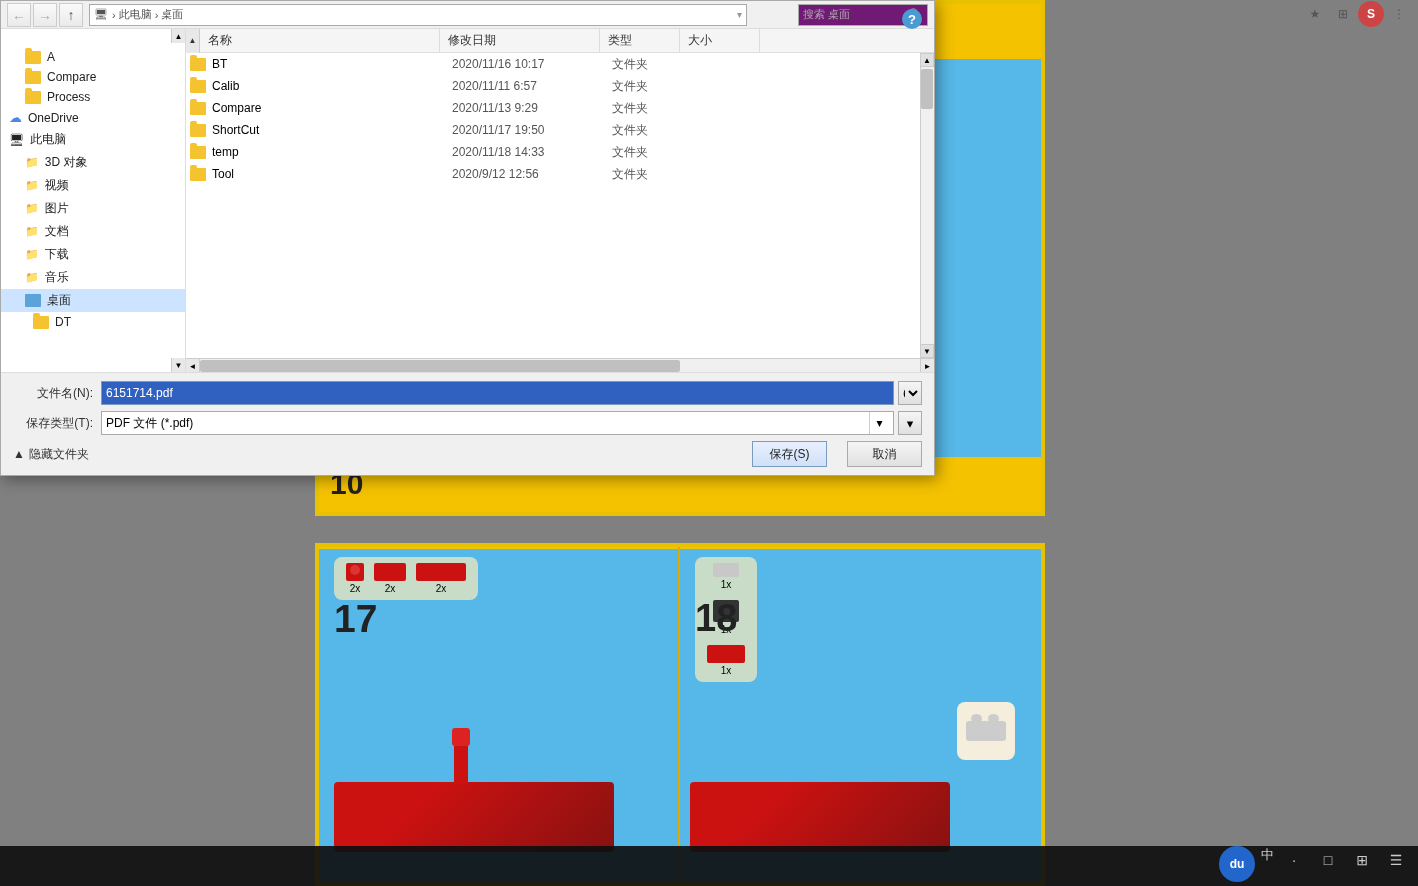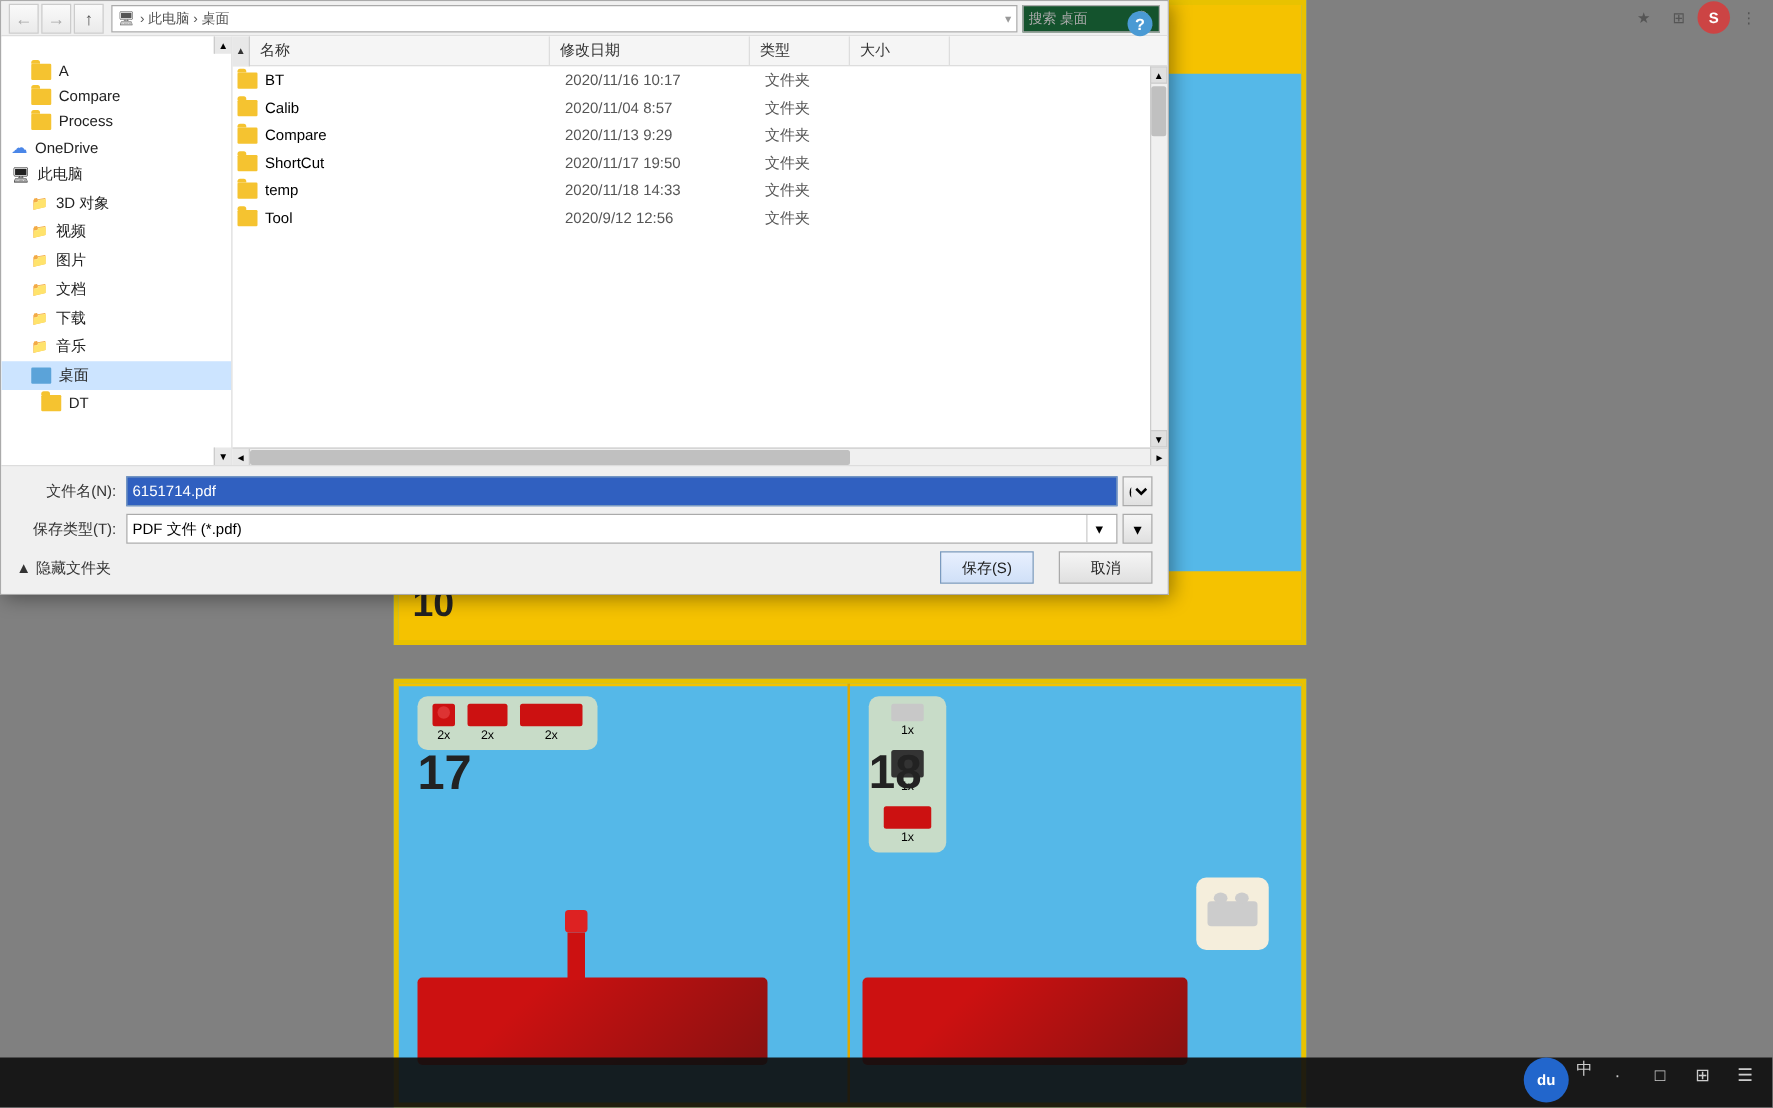--- a/index.html
+++ b/index.html
@@ -330,29 +330,30 @@
       background: #fff;
       display: flex;
       align-items: center;
       padding: 0 4px;
       font-size: 11px;
       color: #333;
       margin: 0 4px;
     }
 
     .search-bar {
-      width: 110px;
+      width: 130px;
       height: 22px;
       border: 1px solid #aaa;
-      background: #14532d;
+      background: #701a75;
       display: flex;
       align-items: center;
       padding: 0 4px;
       font-size: 11px;
       color: #999;
+      margin-left: 47px;
     }
 
     
     .bg-page {
       position: absolute;
       background: #808080;
       top: 0; left: 0;
       width: 100%;
       height: 100%;
       z-index: 0;
@@ -644,21 +645,21 @@
               <div class="file-row">
       <div class="file-row-icon"></div>
       <div class="file-col-name">BT</div>
       <div class="file-col-date">2020/11/16 10:17</div>
       <div class="file-col-type">文件夹</div>
       <div class="file-col-size"></div>
     </div>
               <div class="file-row">
       <div class="file-row-icon"></div>
       <div class="file-col-name">Calib</div>
-      <div class="file-col-date">2020/11/04 8:57</div>
+      <div class="file-col-date">2020/11/11 6:57</div>
       <div class="file-col-type">文件夹</div>
       <div class="file-col-size"></div>
     </div>
               <div class="file-row">
       <div class="file-row-icon"></div>
       <div class="file-col-name">Compare</div>
       <div class="file-col-date">2020/11/13 9:29</div>
       <div class="file-col-type">文件夹</div>
       <div class="file-col-size"></div>
     </div>

